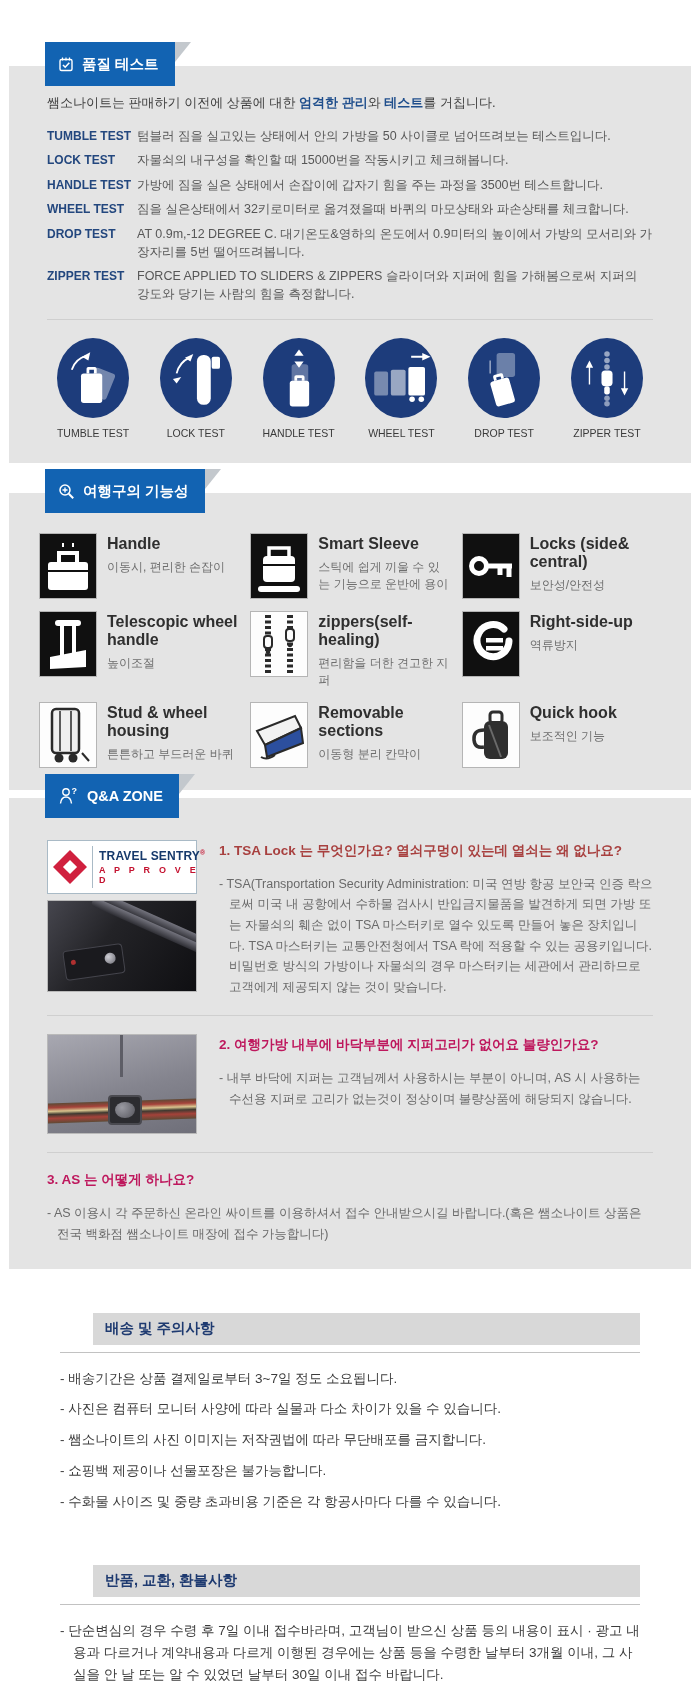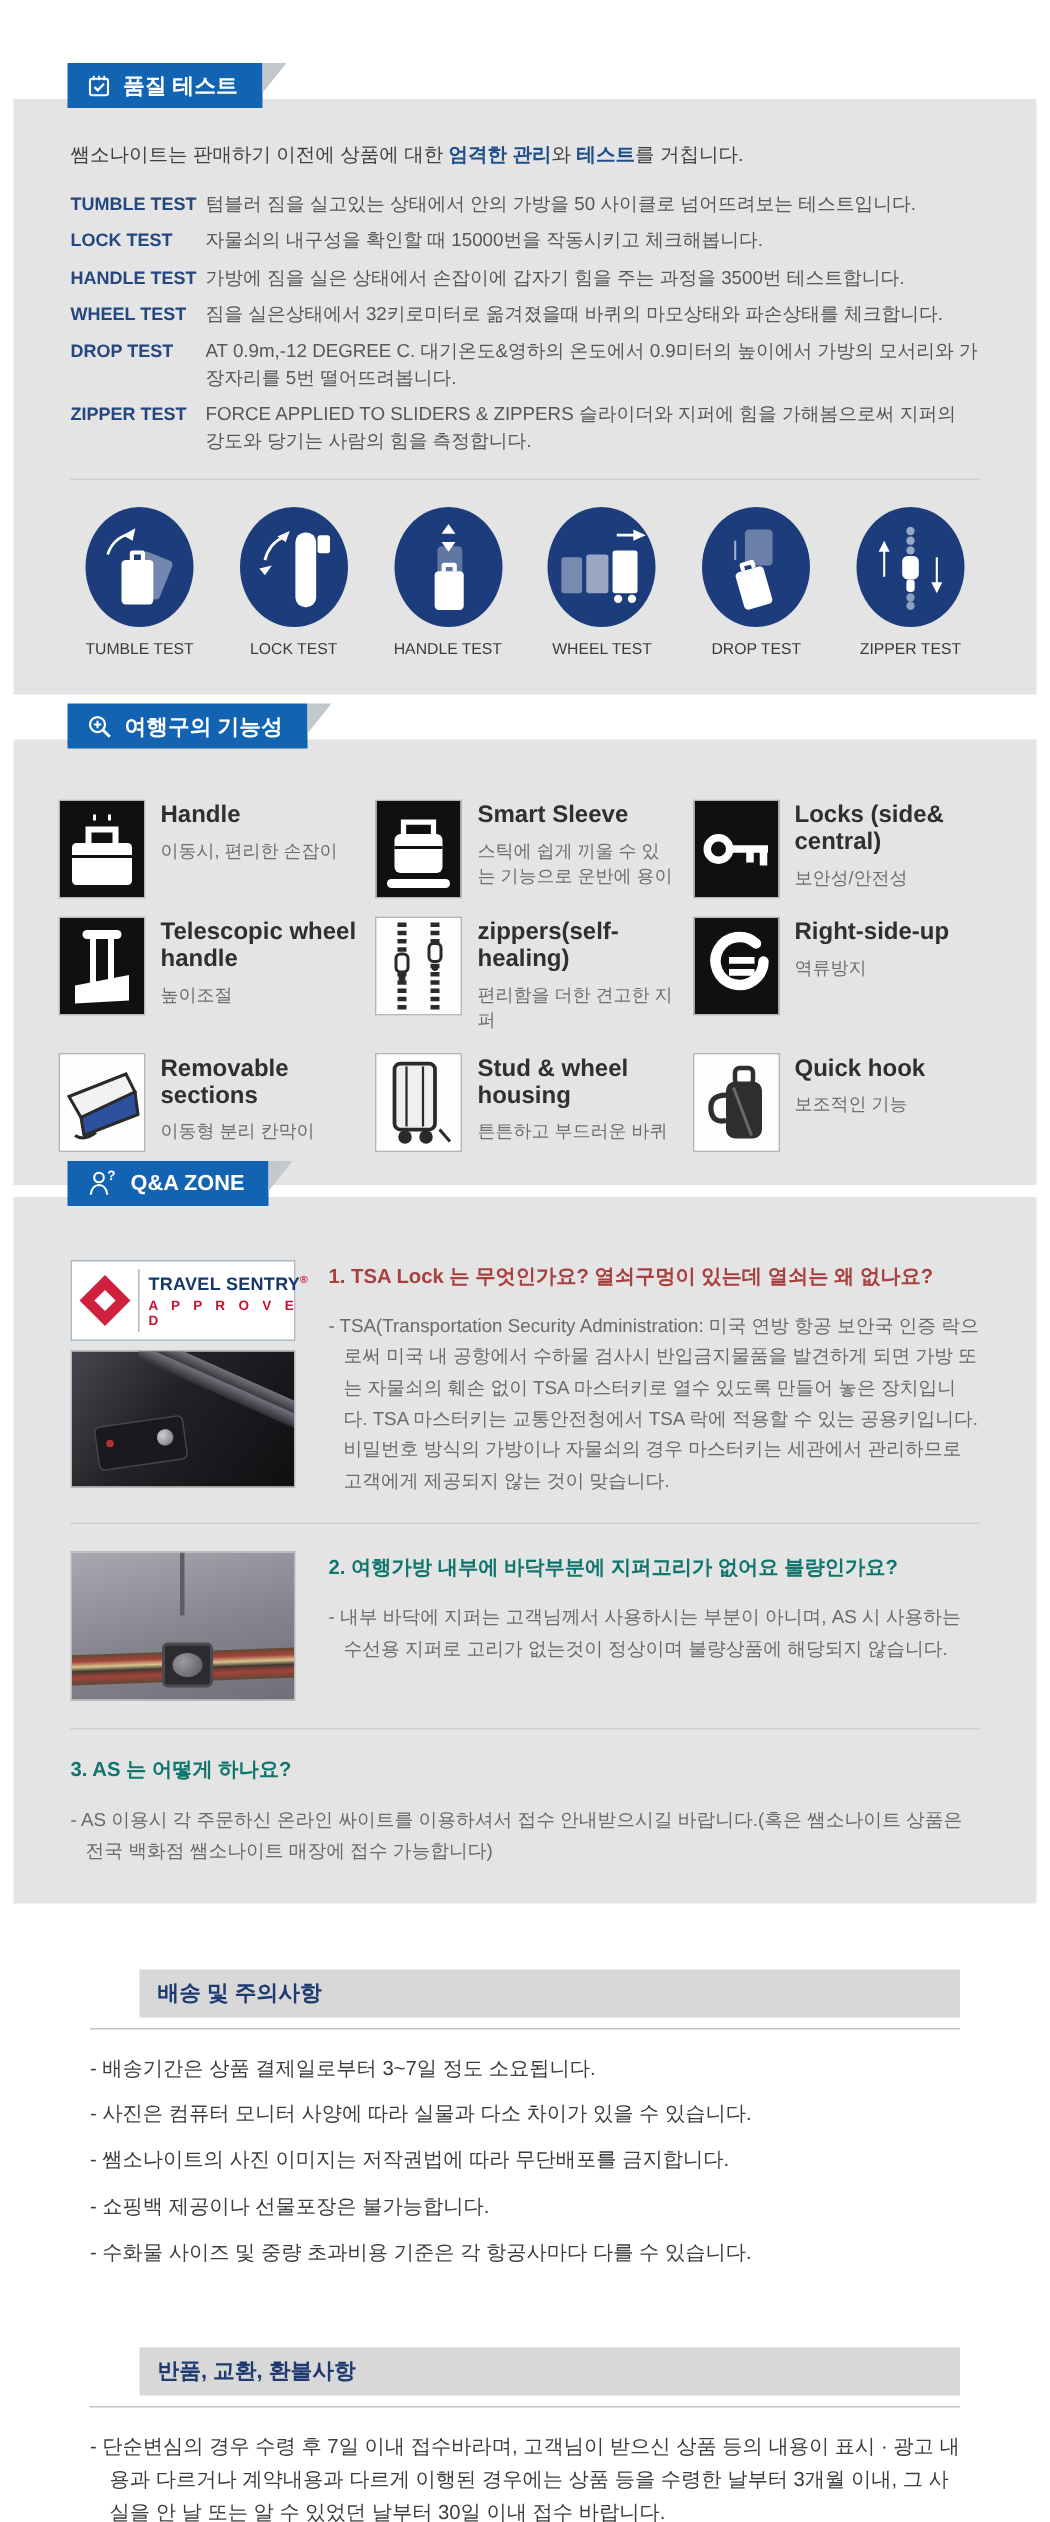--- a/index.html
+++ b/index.html
@@ -1,21 +1,21 @@
 <!DOCTYPE html>
 <html><head>
 <meta charset="utf-8">
 <style>
   html,body { margin:0; padding:0; background:#fff; }
   body { width:700px; font-family:"Liberation Sans","DejaVu Sans",sans-serif; -webkit-font-smoothing:antialiased; }
   .panel { background:#e4e4e4; margin:0 9px; position:relative; }
 
   
   .badge { position:absolute; top:-24px; left:36px; background:#1263b2; color:#fff; font-weight:bold;
-           font-size:14.5px; height:30px; display:flex; align-items:center; gap:8px; padding:0 16px 0 13px; }
+           font-size:14.5px; height:44px; display:flex; align-items:center; gap:8px; padding:0 16px 0 13px; }
   .badge::after { content:""; position:absolute; right:-16px; top:0; width:0; height:0;
                   border-top:20px solid #c3c8cd; border-right:16px solid transparent; }
   .badge svg { display:block; }
 
   
   .panel-quality { margin-top:66px; padding:28px 38px 24px; }
   .intro { font-size:13px; color:#3f3f3f; margin:0 0 15px; }
   .intro .hl { color:#1f4e8c; font-weight:bold; }
   .test-row { display:flex; margin-bottom:6px; line-height:1.45; }
   .test-name { flex:0 0 90px; font-weight:bold; color:#23477e; font-size:12px; padding-top:1px; }
@@ -61,21 +61,21 @@
   .interior-photo { height:100px; background:linear-gradient(165deg,#a8a8b1 0%,#84848e 55%,#6f6f79 100%); }
   .zip-line { position:absolute; left:72px; top:0; width:3px; height:42px; background:#5d5d66; }
   .strap { position:absolute; left:-6px; right:-6px; bottom:12px; height:20px; transform:rotate(-2deg);
            background:linear-gradient(180deg,#5e4a35 0%,#a5423a 22%,#d8c48e 40%,#413a31 55%,#a5423a 75%,#5e4a35 100%); }
   .buckle { position:absolute; left:60px; bottom:8px; width:30px; height:26px; background:#2c2c30;
             border:2px solid #4a4a50; border-radius:4px; }
   .buckle::after { content:""; position:absolute; inset:5px; border-radius:50%; background:radial-gradient(circle at 35% 35%,#9a9aa2,#55555c); }
   .qa-body { flex:1; }
   .q-title { font-size:13.5px; font-weight:bold; margin:2px 0 13px; line-height:1.4; }
   .q-red { color:#a8403f; }
-  .q-blue { color:#0f766e; }
+  .q-blue { color:#be185d; }
   .q-answer { font-size:12.5px; color:#6a6a6a; line-height:1.65; margin:0; padding-left:10px; text-indent:-10px; }
   .qa-rule { border-top:1px solid #cfcfcf; margin:18px 0; }
 
   
   .info-block { margin:44px 60px 0; }
   .info-block.returns { margin-top:52px; }
   .info-header { background:#d8d8d8; color:#1e3a70; font-weight:bold; font-size:14.5px; padding:6px 12px 7px;margin-left:33px; }
   .info-rule { border-top:1px solid #c2c2c2; margin-top:7px; }
   .info-list { list-style:none; margin:15px 0 0; padding:0; }
   .info-list li { font-size:13.5px; color:#3c3c3c; line-height:1.62; margin-bottom:9px; padding-left:13px; text-indent:-13px; }
@@ -318,44 +318,44 @@
         <div class="f-text">
           <div class="f-title">Right-side-up</div>
           <div class="f-desc">역류방지</div>
         </div>
       </div>
 
       <div class="feature">
         <div class="f-icon">
           <svg viewBox="0 0 56 64">
               <rect width="56" height="64" fill="#fdfdfd"></rect>
-              <path d="M6 28L44 13l6 12L14 42z" fill="#f2f2f2" stroke="#2a2a2a" stroke-width="2"></path>
-              <path d="M14 42l36-17 2 15-36 14z" fill="#2c4f9e" stroke="#2a2a2a" stroke-width="2"></path>
-              <path d="M24 52q-8 6-14 2" fill="none" stroke="#2a2a2a" stroke-width="2"></path>
-            </svg>
-        </div>
-        <div class="f-text">
-          <div class="f-title">Removable sections</div>
-          <div class="f-desc">이동형 분리 칸막이</div>
-        </div>
-      </div>
-      <div class="feature">
-        <div class="f-icon">
-          <svg viewBox="0 0 56 64">
-              <rect width="56" height="64" fill="#fdfdfd"></rect>
               <rect x="12" y="6" width="27" height="44" rx="4" fill="#efefef" stroke="#2a2a2a" stroke-width="2.5"></rect>
               <path d="M20 8v40M31 8v40" stroke="#2a2a2a" stroke-width="1.5"></path>
               <circle cx="19" cy="55" r="4.5" fill="#2a2a2a"></circle>
               <circle cx="33" cy="55" r="4.5" fill="#2a2a2a"></circle>
               <path d="M42 50l7 8" stroke="#2a2a2a" stroke-width="2"></path>
             </svg>
         </div>
         <div class="f-text">
           <div class="f-title">Stud &amp; wheel housing</div>
           <div class="f-desc">튼튼하고 부드러운 바퀴</div>
+        </div>
+      </div>
+      <div class="feature">
+        <div class="f-icon">
+          <svg viewBox="0 0 56 64">
+              <rect width="56" height="64" fill="#fdfdfd"></rect>
+              <path d="M6 28L44 13l6 12L14 42z" fill="#f2f2f2" stroke="#2a2a2a" stroke-width="2"></path>
+              <path d="M14 42l36-17 2 15-36 14z" fill="#2c4f9e" stroke="#2a2a2a" stroke-width="2"></path>
+              <path d="M24 52q-8 6-14 2" fill="none" stroke="#2a2a2a" stroke-width="2"></path>
+            </svg>
+        </div>
+        <div class="f-text">
+          <div class="f-title">Removable sections</div>
+          <div class="f-desc">이동형 분리 칸막이</div>
         </div>
       </div>
       <div class="feature">
         <div class="f-icon">
           <svg viewBox="0 0 56 64">
               <rect width="56" height="64" fill="#fdfdfd"></rect>
               <rect x="21" y="18" width="24" height="38" rx="6" fill="#2f2f2f"></rect>
               <rect x="27" y="9" width="12" height="11" rx="3" fill="none" stroke="#2f2f2f" stroke-width="3"></rect>
               <path d="M21 27q-11 0-10 10 1 9 10 7" fill="none" stroke="#2f2f2f" stroke-width="3.5"></path>
               <path d="M26 22l12 32" stroke="#6a6a6a" stroke-width="2"></path>

